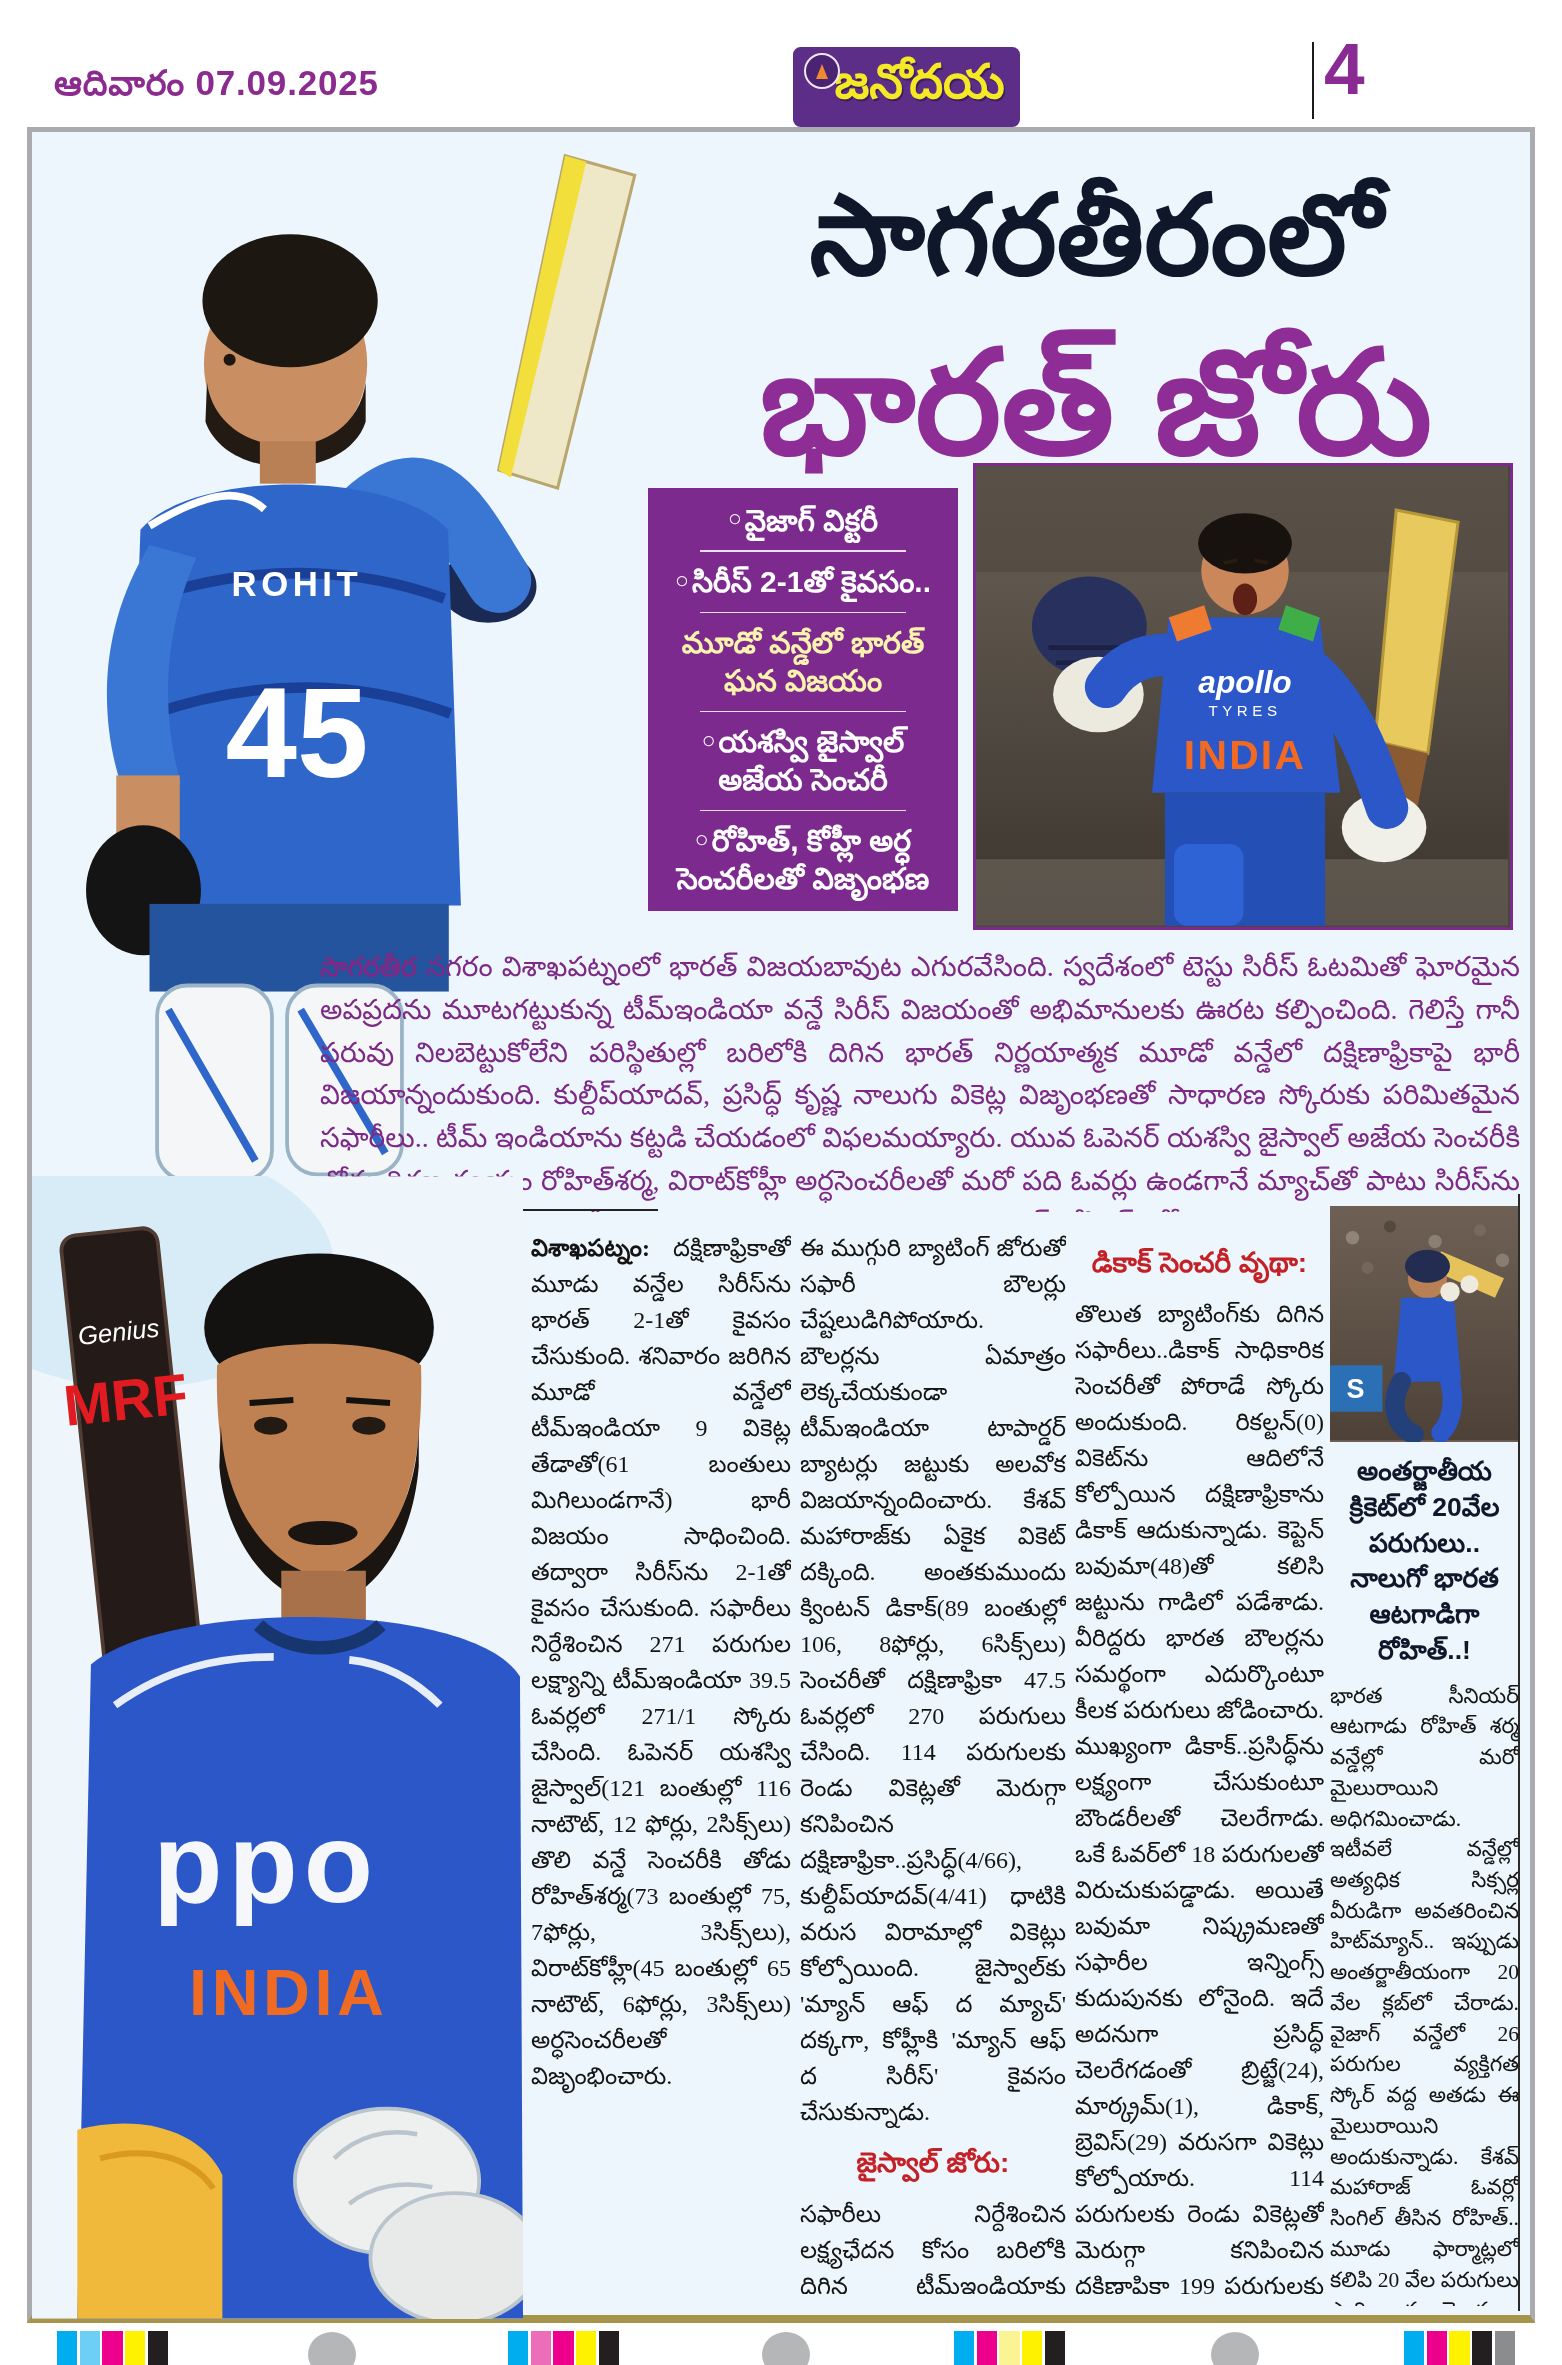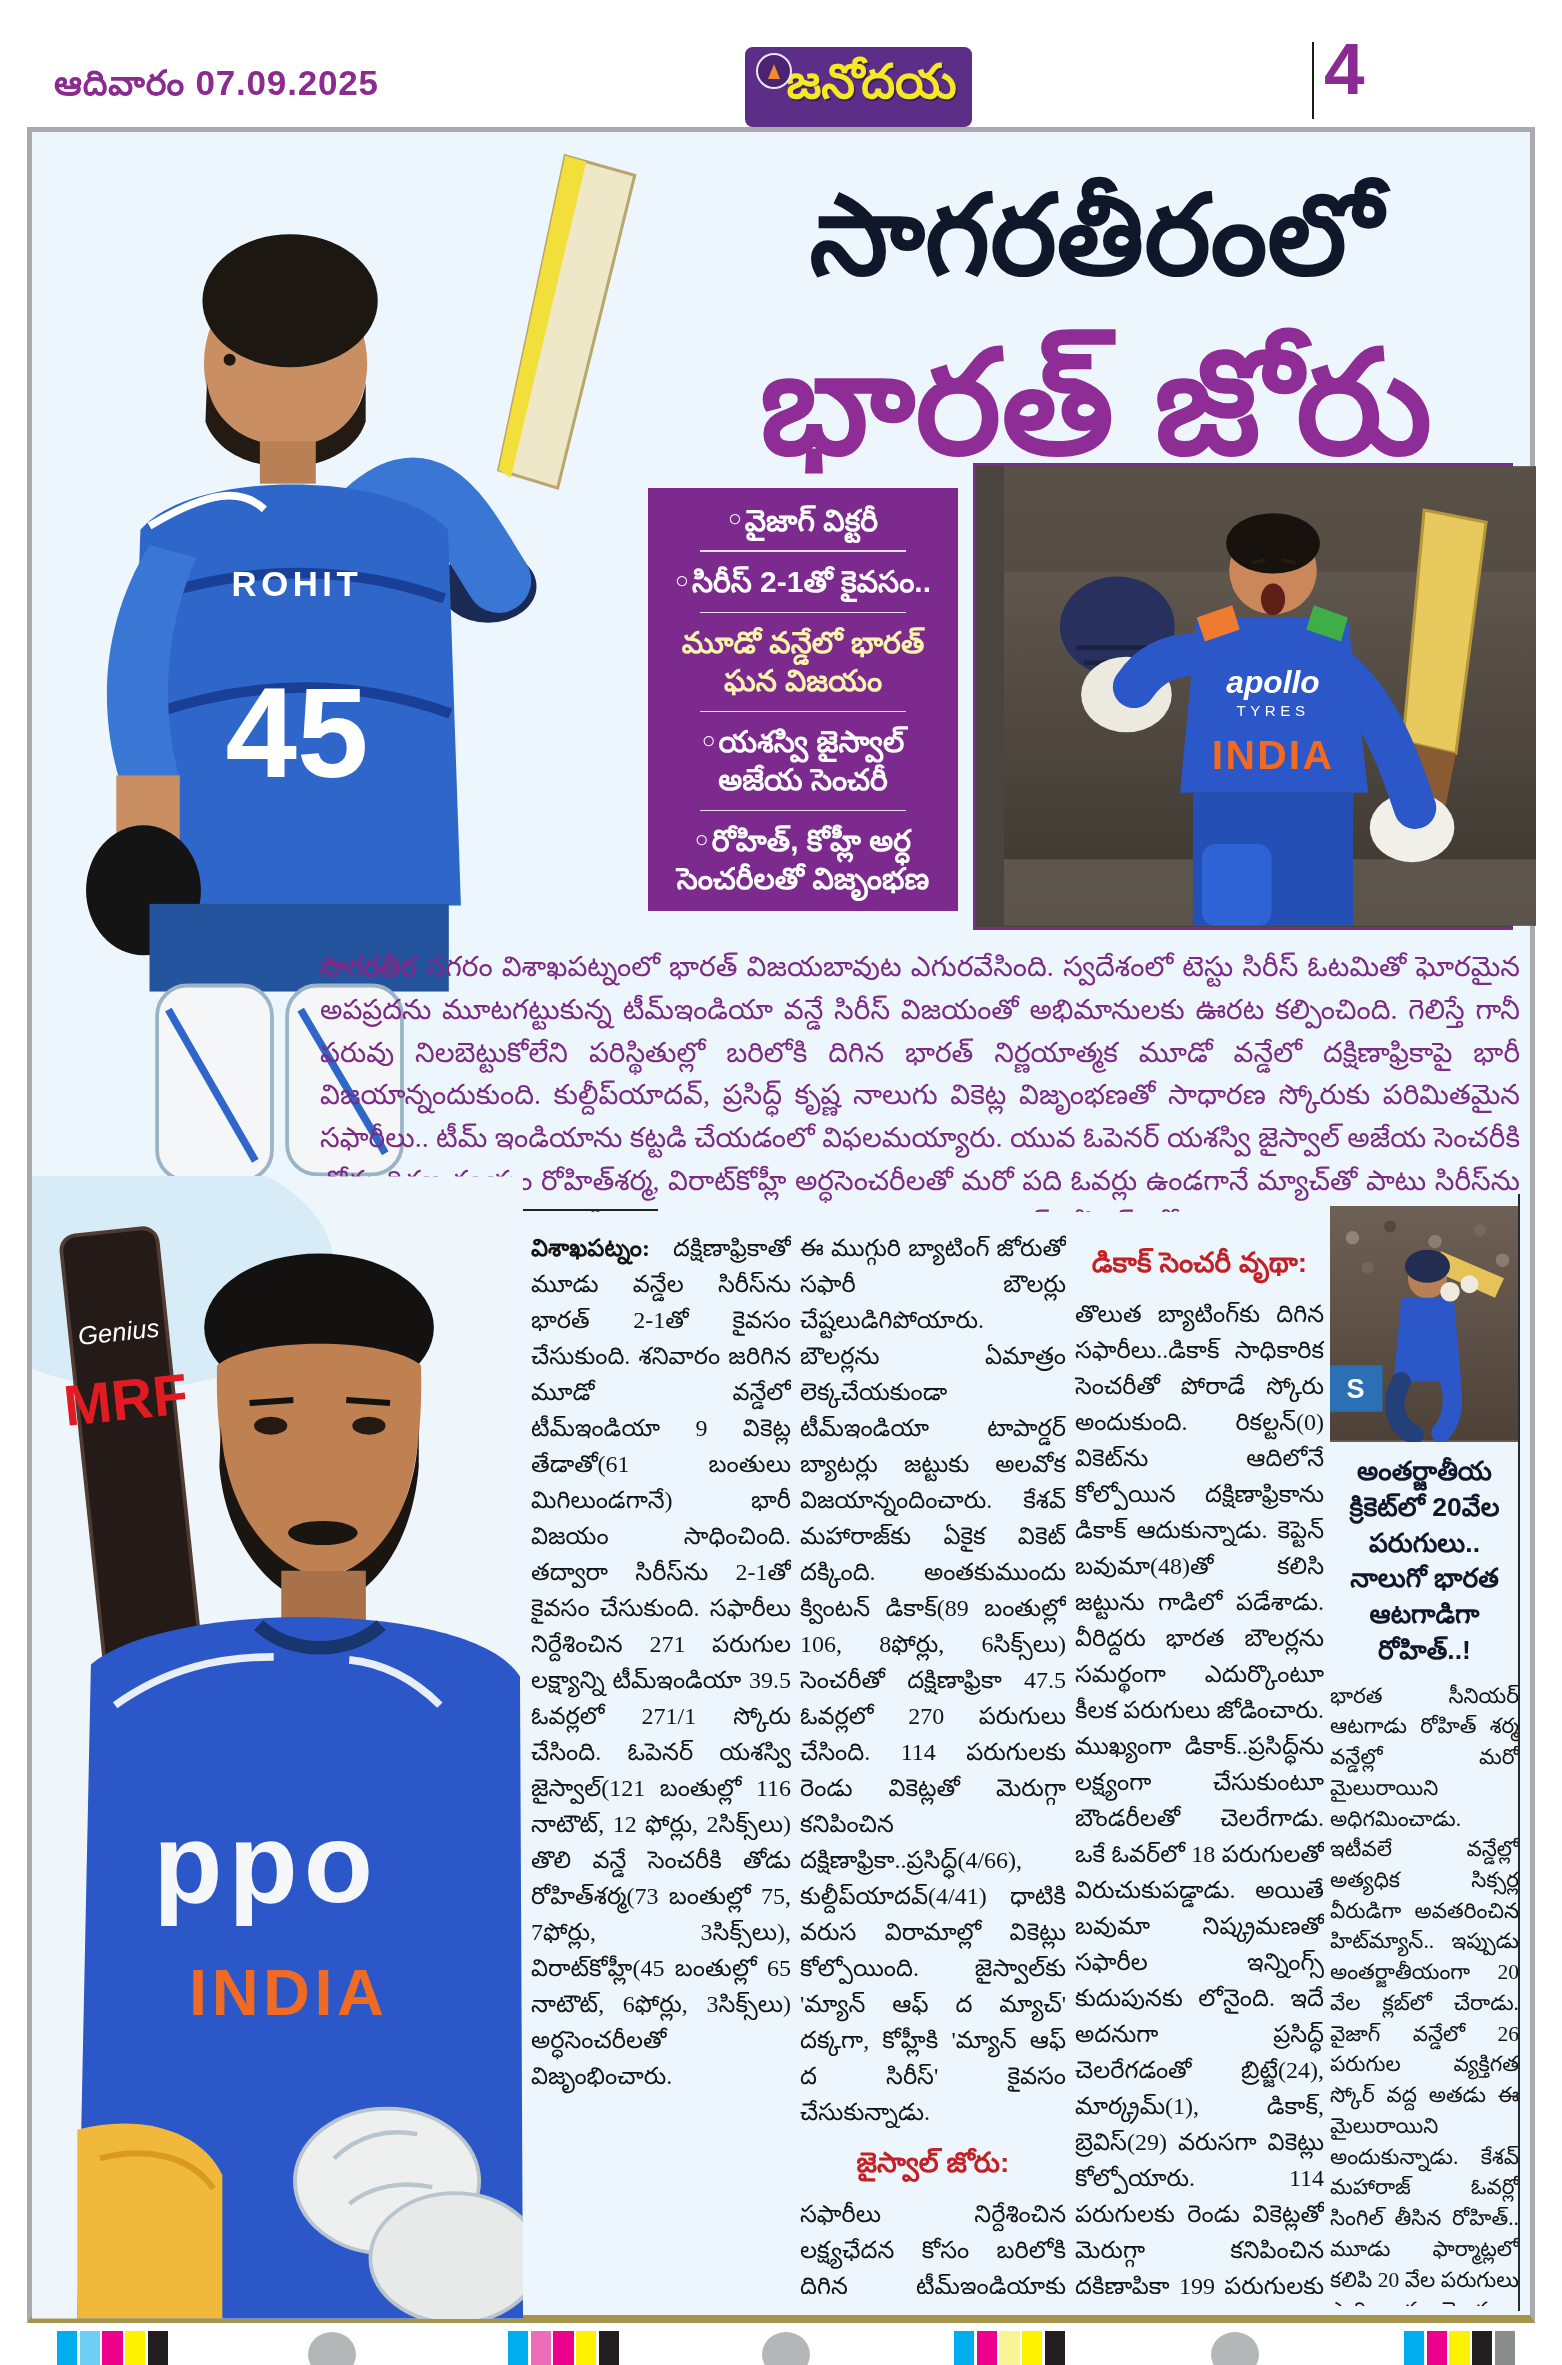--- a/index.html
+++ b/index.html
@@ -2,21 +2,21 @@
 <html style="font-size:12px"><head>
 <meta charset="utf-8">
 <style>
   html,body{margin:0;padding:0;}
   body{width:1562px;height:2366px;position:relative;background:#ffffff;
        font-family:"Liberation Serif", serif;}
   .abs{position:absolute;}
   
   .date{left:54px;top:63px;font-family:"Liberation Sans",sans-serif;
         font-weight:bold;font-size:35px;color:#8c2b8f;letter-spacing:0.8px;}
-  .masthead{left:745px;top:47px;width:227px;height:80px;background:#5c2e88;
+  .masthead{left:793px;top:47px;width:227px;height:80px;background:#5c2e88;
         border-radius:7.6px;display:flex;align-items:center;justify-content:center;}
   .masthead-emblem{position:absolute;left:10.6px;top:6px;width:32px;height:32px;border-radius:50%;
         border:2.3px solid #efe7f5;background:#4a2372;display:flex;align-items:center;justify-content:center;}
   .masthead-emblem .flame{width:0;height:0;border-left:6.8px solid transparent;
         border-right:6.8px solid transparent;border-bottom:15px solid #f08a2c;}
   .masthead-title{font-family:"Liberation Sans",sans-serif;font-weight:bold;
         font-size:48px;color:#f5e926;padding-left:26px;text-shadow:1.5px 1.5px 0 #3c1d5e;}
   .pg-divider{left:1312px;top:42px;width:2.3px;height:77px;background:#1a1a1a;}
   .page-number{left:1324px;top:27px;font-family:"Liberation Sans",sans-serif;
         font-weight:bold;font-size:73px;color:#8a2b93;}
@@ -33,21 +33,21 @@
   
   .hlbox{left:648px;top:488px;width:310px;height:423px;background:#7c2a8e;
         box-sizing:border-box;padding:13.6px 12px;display:flex;flex-direction:column;
         justify-content:space-between;font-family:"Liberation Sans",sans-serif;}
   .hl-item{color:#ffffff;font-weight:bold;font-size:30px;line-height:1.25;text-align:center;}
   .hl-item.cream{color:#fbf3ae;}
   .hl-sep{height:1.5px;background:rgba(255,255,255,.85);width:72%;margin:4.5px auto;}
   .hl-marker{font-size:23px;vertical-align:4.5px;margin-right:3px;font-weight:normal;}
   
   .jaiswal{left:973px;top:463px;width:540px;height:467px;box-sizing:border-box;
-        border:3.8px solid #7d2a8f;background:#4a443e;padding-left:28px;}
+        border:3.8px solid #7d2a8f;background:#4a443e;}
   .rohit-art{left:36px;top:133px;width:614px;height:1049px;}
   .kohli-art{left:32px;top:1176px;width:491px;height:1143px;}
   
   .lead{left:320px;top:946px;width:1200px;height:266px;overflow:hidden;
         font-size:28px;line-height:1.53;color:#7c2a86;text-align:justify;}
   .lead b{font-size:27px;}
   .small-rule{left:387px;top:1209px;width:271px;height:2.3px;background:#222;}
   
   .col{overflow:hidden;font-size:24px;line-height:1.5;color:#141414;text-align:justify;}
   .col p{margin:0 0 10.6px 0;}

